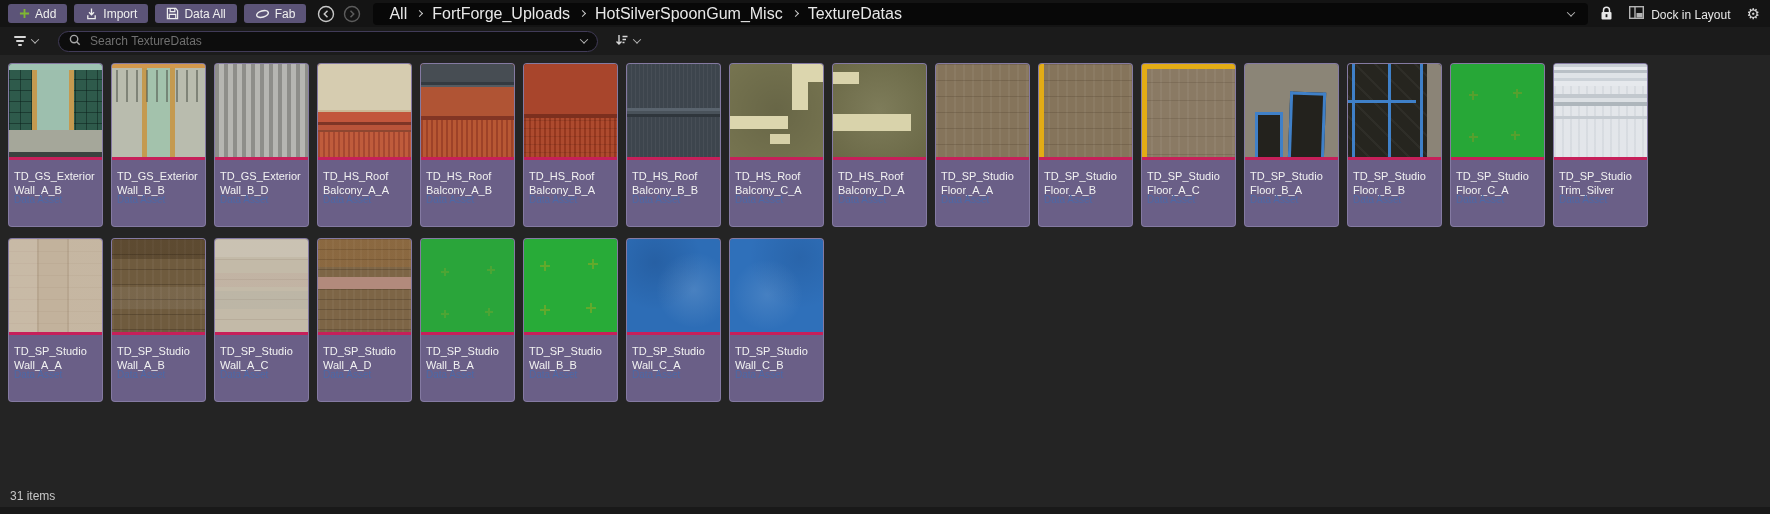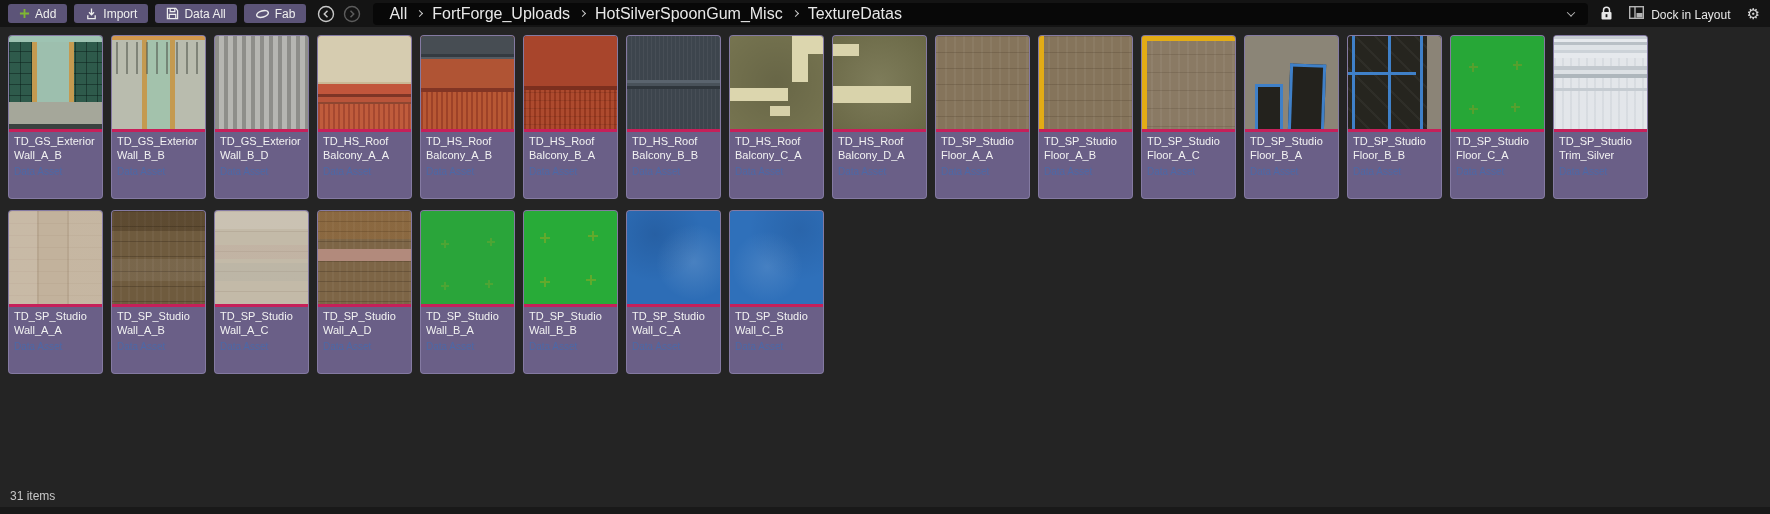--- a/index.html
+++ b/index.html
@@ -32,21 +32,21 @@
   .search-pill input{flex:1;background:transparent;border:none;outline:none;color:#cccccc;font-size:12px;}
   .search-pill input::placeholder{color:#707070;}
   .sort-btn{background:none;border:none;display:flex;align-items:center;gap:5px;margin-left:12px;padding:0 4px;cursor:pointer;}
 
   
   .content{flex:1;position:relative;background:#242424;overflow:hidden;}
   .grid{width:1656px;display:flex;flex-wrap:wrap;padding:8px 0 0 8px;}
   .tile{width:95px;height:164px;margin:0 8px 11px 0;border-radius:4px;background:#6a5f87;border:1px solid rgba(165,155,195,.45);overflow:hidden;cursor:pointer;position:relative;}
   .thumb{width:93px;height:93px;background:#555;position:relative;overflow:hidden;}
   .type-bar{height:3px;background:#c6205a;}
-  .label{padding:3px 5px 0 5px;height:53px;position:relative;}
+  .label{padding:10px 5px 0 5px;height:53px;position:relative;}
   .name{color:#f2f2f2;font-size:11px;line-height:13.5px;}
   .name span{display:block;white-space:nowrap;overflow:hidden;}
   .atype{position:absolute;left:5px;bottom:8px;font-size:10px;color:#4d68a6;}
   .status{position:absolute;left:10px;bottom:11px;font-size:12px;color:#c8c8c8;}
   .bottom-strip{position:absolute;left:0;right:0;bottom:0;height:7px;background:#191919;}
 
   
   .th-gs-wall-a-b{background-color:#2e5a4b;background-image:
     linear-gradient(180deg,#9ec3b2 0,#9ec3b2 6px,rgba(0,0,0,0) 6px),
     linear-gradient(180deg,rgba(0,0,0,0) 0 66px,#a5a79a 66px,#a5a79a 88px,#3a423f 88px),
@@ -228,20 +228,45 @@
               <rect x="7.5" y="7" width="6" height="4.5" fill="#b4b4b4"></rect>
             </svg></span>
         <span>Dock in Layout</span>
       </button>
       <button class="icon-btn">
         <span class="gear">⚙</span>
       </button>
     </div>
   </div>
 
+  <div class="filterbar">
+    <button class="filter-btn">
+      <span class="funnel">
+          <i></i>
+          <i></i>
+          <i></i>
+        </span>
+      <i class="chev-down"></i>
+    </button>
+    <div class="search-pill">
+      <span><svg width="12" height="12" viewBox="0 0 13 13">
+            <circle cx="5.5" cy="5.5" r="4" fill="none" stroke="#a8a8a8" stroke-width="1.5"></circle>
+            <path d="M8.6 8.6l3 3" stroke="#a8a8a8" stroke-width="1.5"></path>
+          </svg></span>
+      <input type="text" placeholder="Search TextureDatas" style="">
+      <i class="chev-down"></i>
+    </div>
+    <button class="sort-btn">
+      <span><svg width="15" height="14" viewBox="0 0 15 14">
+            <path d="M5 2v9M2.5 8.5L5 11l2.5-2.5" fill="none" stroke="#d8d8d8" stroke-width="1.4"></path>
+            <path d="M8.5 3.5h5M8.5 6.5h3.5M8.5 9.5h2" stroke="#d8d8d8" stroke-width="1.4"></path>
+          </svg></span>
+      <i class="chev-down"></i>
+    </button>
+  </div>
 
   <div class="content">
     <div class="grid" id="asset-grid">
         <div class="tile">
     <div class="thumb th-gs-wall-a-b"></div>
     <div class="type-bar"></div>
     <div class="label">
       <div class="name">
         <span>TD_GS_Exterior</span>
               <span>Wall_A_B</span>

